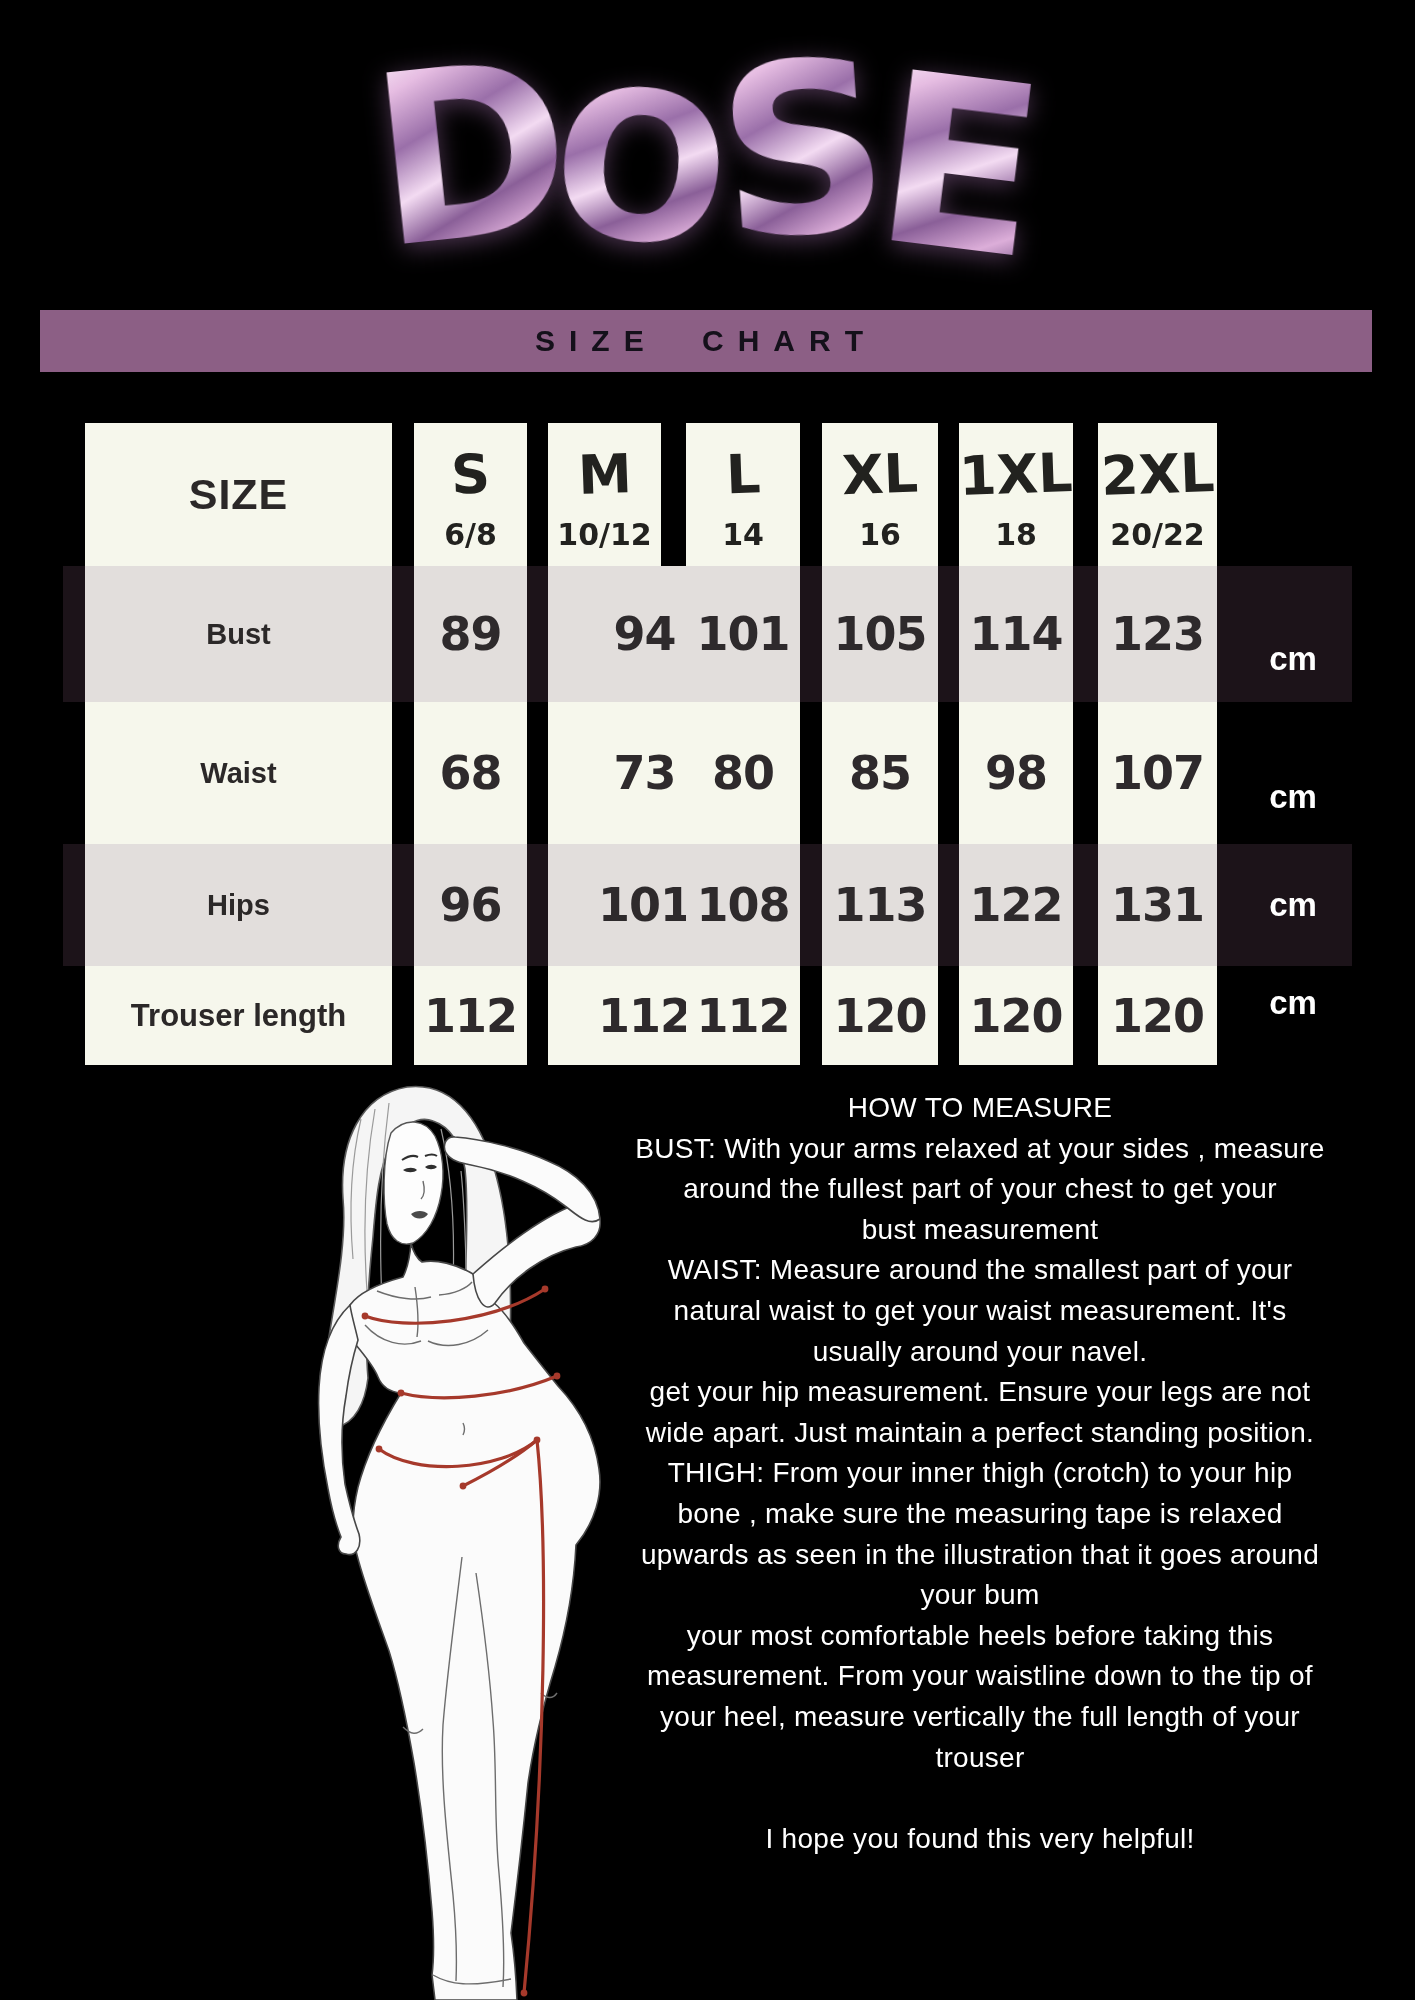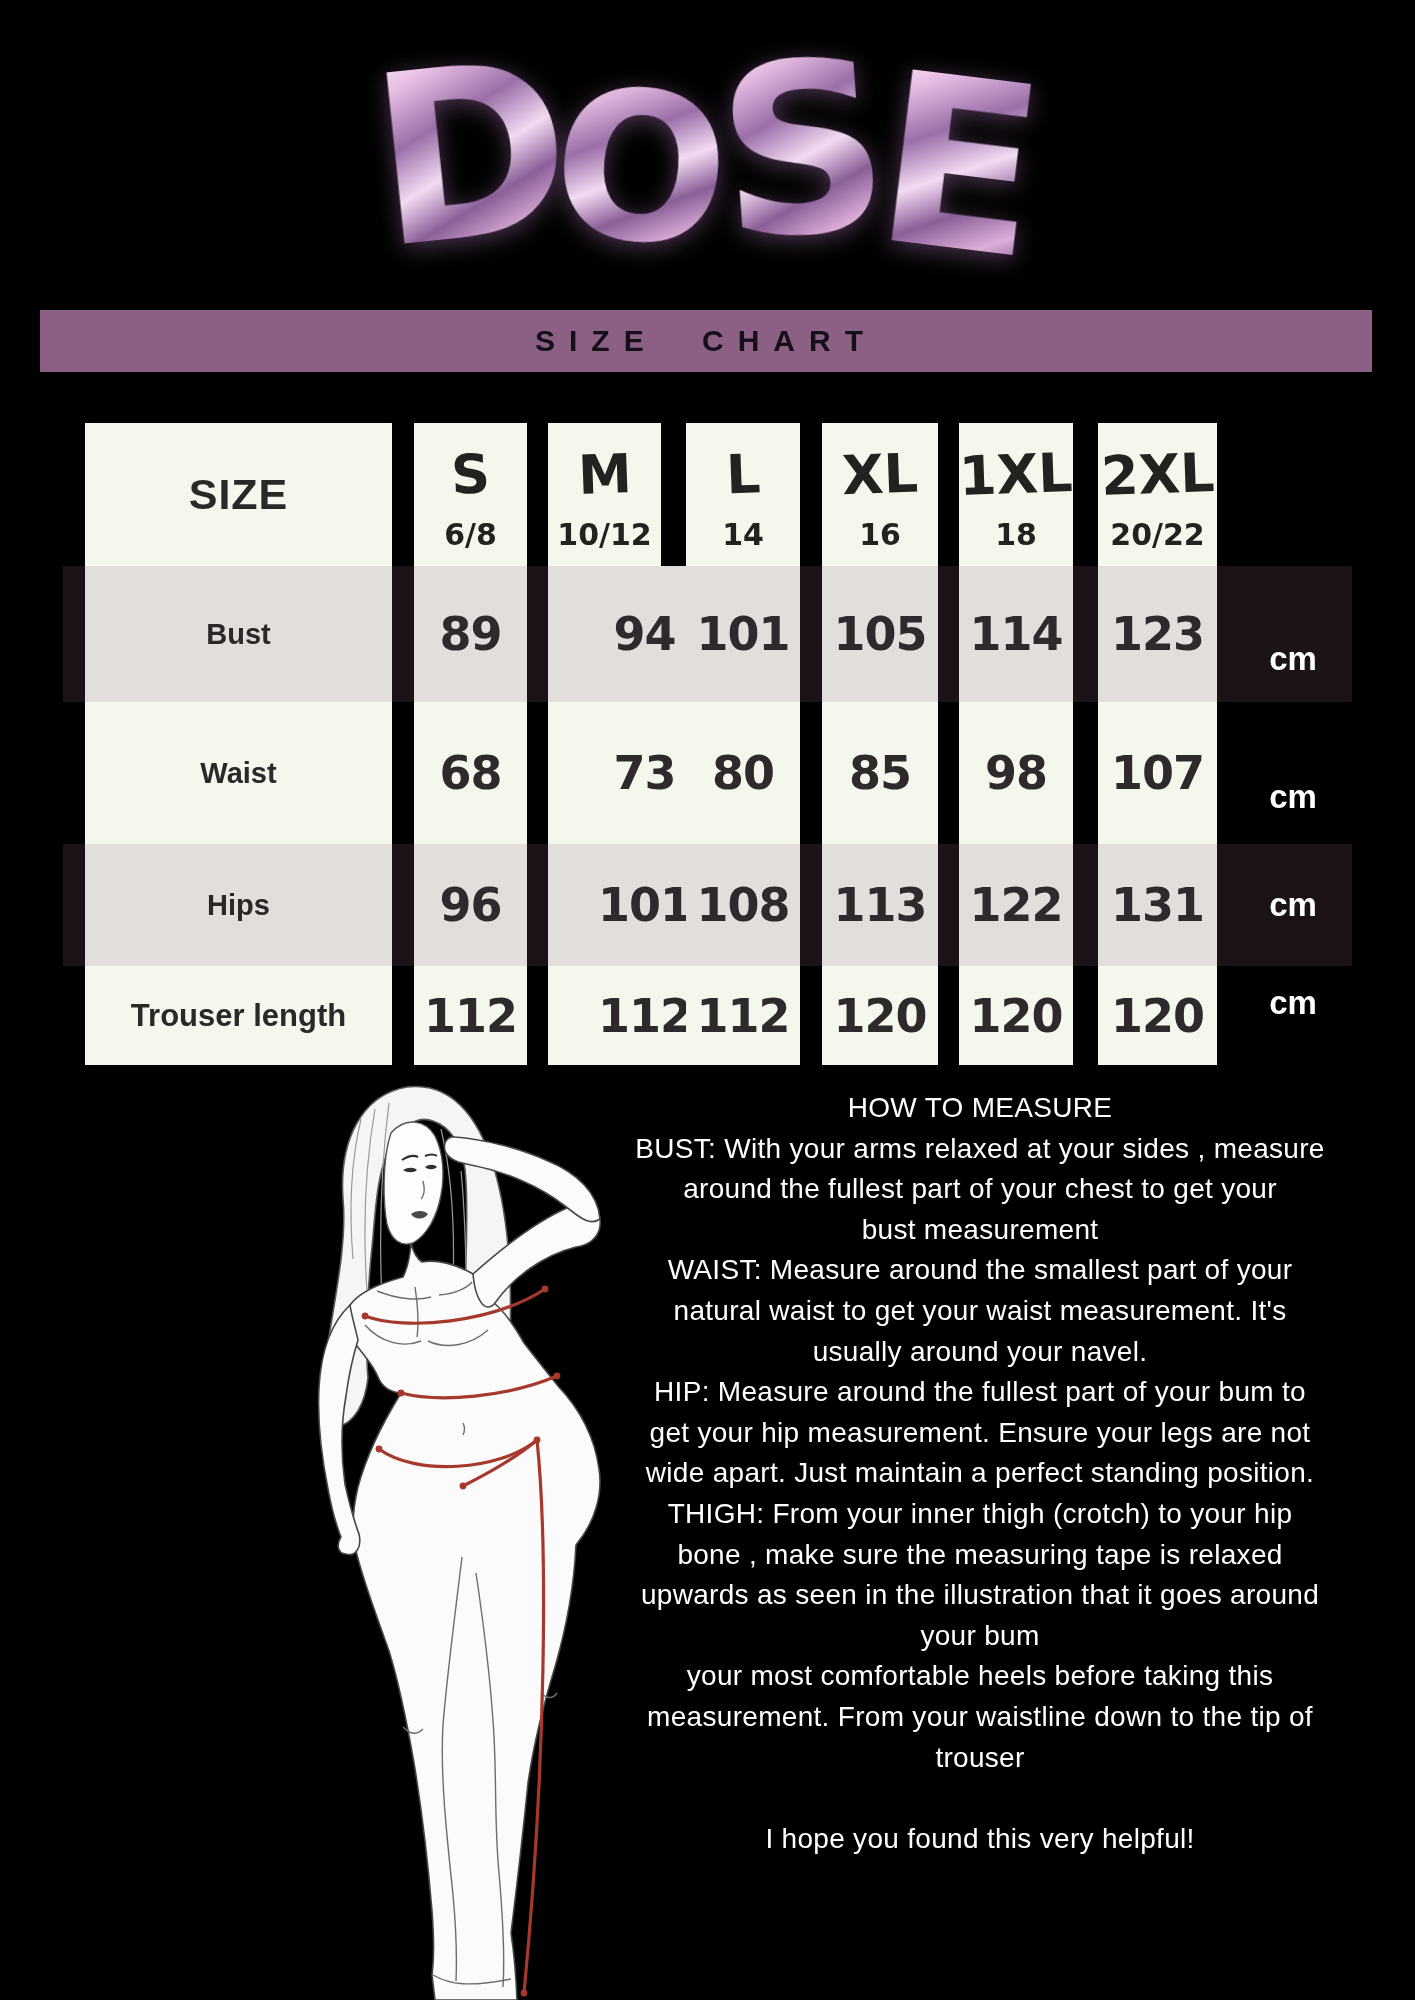--- a/index.html
+++ b/index.html
@@ -279,27 +279,27 @@
   </svg>
 
   <div class="howto">
     <div>HOW TO MEASURE</div>
     <div>BUST: With your arms relaxed at your sides , measure</div>
     <div>around the fullest part of your chest to get your</div>
     <div>bust measurement</div>
     <div>WAIST: Measure around the smallest part of your</div>
     <div>natural waist to get your waist measurement. It's</div>
     <div>usually around your navel.</div>
-    <div>HIP: Measure around the fullest part of your bum to</div>
     <div>get your hip measurement. Ensure your legs are not</div>
     <div>wide apart. Just maintain a perfect standing position.</div>
     <div>THIGH: From your inner thigh (crotch) to your hip</div>
     <div>bone , make sure the measuring tape is relaxed</div>
     <div>upwards as seen in the illustration that it goes around</div>
     <div>your bum</div>
     <div>your most comfortable heels before taking this</div>
     <div>measurement. From your waistline down to the tip of</div>
+    <div>your heel, measure vertically the full length of your</div>
     <div>trouser</div>
     <div class="howto-spacer"></div>
     <div>I hope you found this very helpful!</div>
   </div>
 
 </div>
 
 </body></html>

